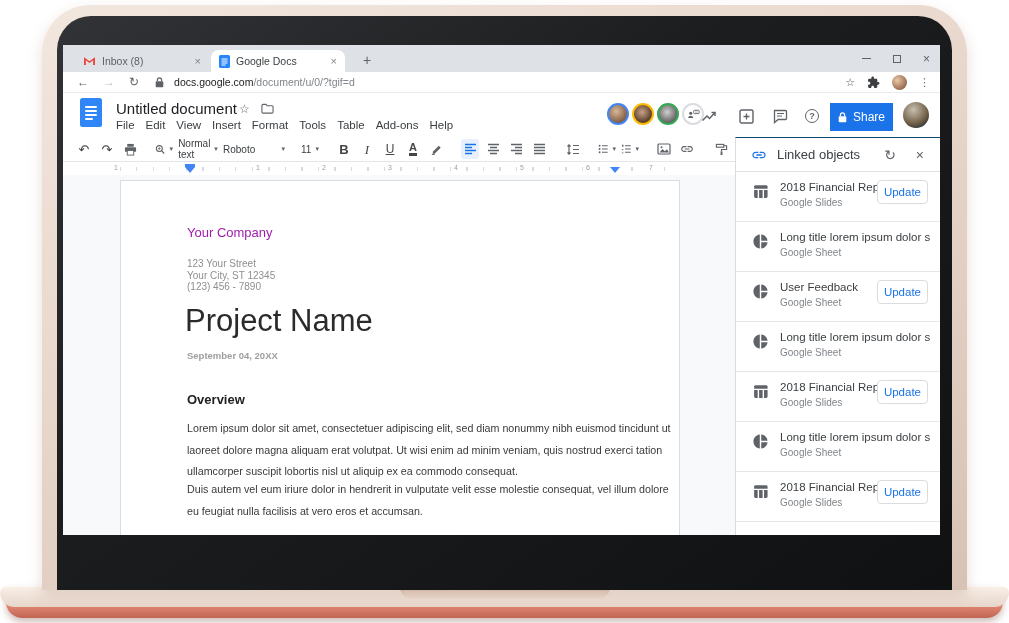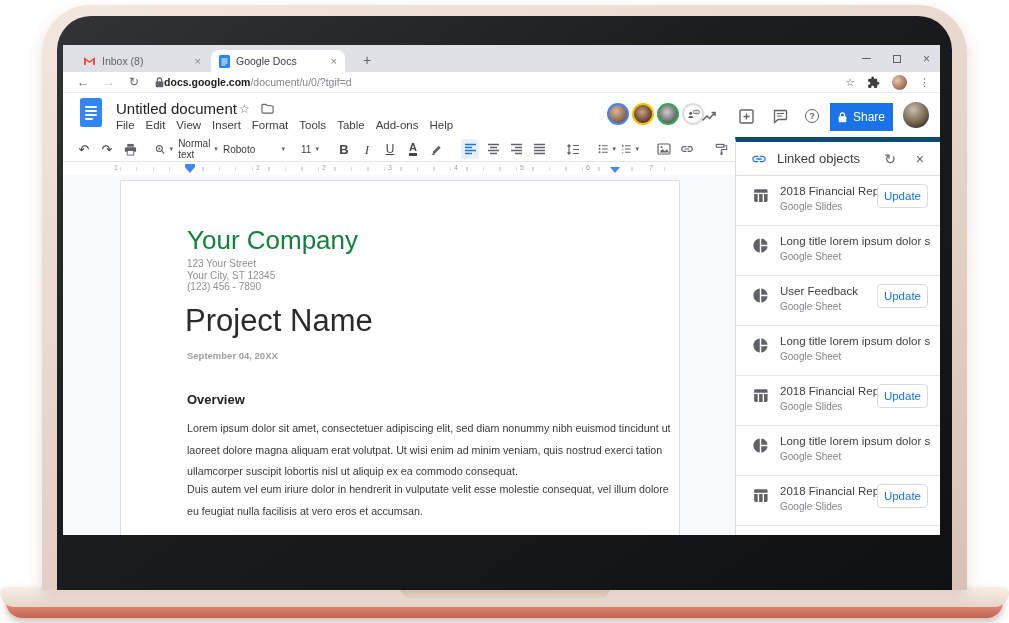--- a/index.html
+++ b/index.html
@@ -41,21 +41,21 @@
   .winbtns{position:absolute;right:10px;top:0;height:27px;display:flex;align-items:center;gap:22px;}
   .wmin{width:9px;height:1.5px;background:#5f6368;}
   .wmax{width:8px;height:8px;border:1.2px solid #5f6368;}
   .wclose{font-size:12px;color:#5f6368;line-height:1;}
 
   
   .addrbar{position:absolute;left:0;top:27px;width:877px;height:21px;background:#fff;
            border-bottom:1px solid #e8eaed;display:flex;align-items:center;font-size:11px;}
   .navico{color:#5f6368;font-size:12px;margin-left:14px;}
   .navico.dis{color:#bdc1c6;}
-  .urltext{color:#202124;font-weight:bold;font-size:10.5px;}
+  .urltext{margin-left:10px;color:#202124;font-weight:normal;font-size:10.5px;}
   .urlpath{color:#80868b;font-weight:normal;font-size:10.5px;}
   .addr-right{position:absolute;right:10px;top:0;height:21px;display:flex;align-items:center;gap:12px;}
   .bstar{color:#5f6368;font-size:11px;}
   .bavatar{width:15px;height:15px;border-radius:50%;
            background:radial-gradient(circle at 35% 35%,#e8c9a8,#9a6b4f 70%,#5d4030);}
   .kebab{color:#5f6368;font-size:11px;letter-spacing:0;}
 
   
   .docshead{position:absolute;left:0;top:48px;width:877px;height:44px;background:#fff;}
   .docslogo{position:absolute;left:17px;top:5px;width:22px;height:29px;background:#3086f6;
@@ -103,32 +103,32 @@
          background-size:100% 4px;background-position:0 5px;background-repeat:no-repeat;opacity:.8;}
   .rnum{position:absolute;top:2px;font-size:7px;color:#9aa0a6;background:#fff;padding:0 2px;}
   .marker{position:absolute;width:0;height:0;border-left:5px solid transparent;
           border-right:5px solid transparent;border-top:6px solid #4285f4;top:5px;}
   .marker .bar{position:absolute;left:-5px;top:-9px;width:10px;height:3px;background:#4285f4;}
 
   
   .docarea{position:absolute;left:0;top:130px;width:672px;height:360px;background:#f8f9fa;}
   .page{position:absolute;left:57px;top:5px;width:560px;height:355px;background:#fff;
         border:1px solid #dadce0;border-bottom:none;}
-  .company{position:absolute;left:66px;top:44px;font-size:26px;color:#15803d;}
+  .company{position:absolute;left:66px;top:44px;font-size:13px;color:#a21caf;}
   .addr{position:absolute;left:66px;top:77px;font-size:10px;line-height:11.5px;color:#8f8f8f;}
   .ptitle-doc{position:absolute;left:64px;top:122px;font-size:31px;font-weight:500;color:#2b2b2b;}
   .pdate{position:absolute;left:66px;top:169px;font-size:9.5px;font-weight:bold;color:#9e9e9e;}
   .ovh{position:absolute;left:66px;top:211px;font-size:13px;font-weight:bold;color:#222;}
   .para{position:absolute;left:66px;width:488px;font-size:10.7px;line-height:21.5px;color:#3a3a3a;}
   .p1{top:237px;}
   .p2{top:298px;}
 
   
   .panel{position:absolute;left:672px;top:92px;width:205px;height:398px;background:#fff;
-         border-left:1px solid #dadce0;border-top:5px solid #0c4a6e;}
+         border-left:1px solid #dadce0;border-top:1px solid #0c4a6e;}
   .phead{position:relative;height:34px;border-bottom:1px solid #e0e0e0;display:flex;align-items:center;}
   .plink{margin-left:15px;display:flex;}
   .ptitle{margin-left:10px;font-size:13px;font-weight:500;color:#3c4043;}
   .prefresh{position:absolute;right:44px;font-size:14px;color:#5f6368;}
   .pclose{position:absolute;right:16px;font-size:14px;color:#5f6368;}
   .prow{position:relative;height:50px;border-bottom:1px solid #e6e6e6;}
   .pico{position:absolute;left:16px;top:11px;display:flex;}
   .ptxt{position:absolute;left:44px;top:9px;width:112px;}
   .rowtitle{font-size:11.5px;color:#3c4043;white-space:nowrap;overflow:hidden;}
   .rowsub{font-size:10px;color:#80868b;margin-top:4px;}

